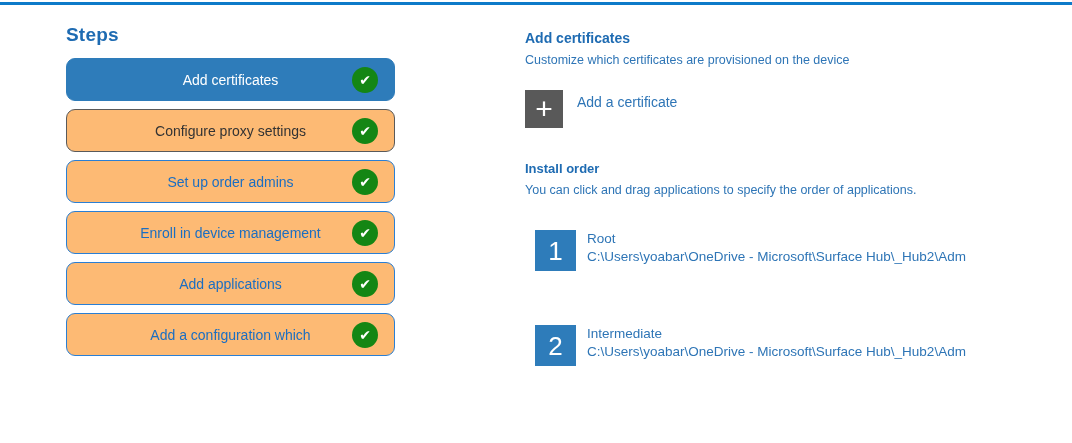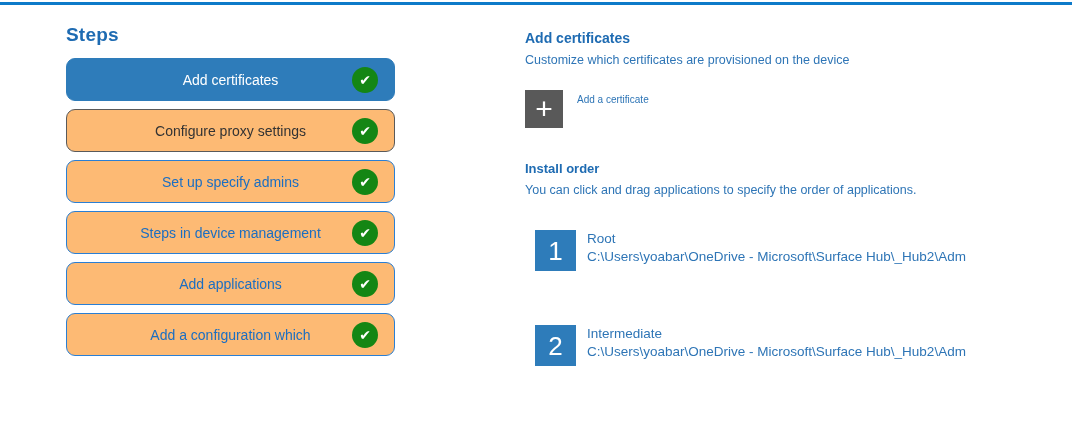--- a/index.html
+++ b/index.html
@@ -49,21 +49,21 @@
   }
   .panel-sub {
     font-size: 12.5px; color: #2e75b6; margin: 7px 0 0 0;
   }
   .add-row { display: flex; align-items: flex-start; margin-top: 23px; cursor: pointer; width: max-content; }
   .plus-tile {
     width: 38px; height: 38px; background: #595959; color: #ffffff;
     display: flex; align-items: center; justify-content: center;
     font-size: 30px; font-weight: 300; line-height: 1;
   }
-  .add-label { font-size: 10px; color: #2e75b6; margin-left: 14px; margin-top: 4px; text-align: right; }
+  .add-label { font-size: 14px; color: #2e75b6; margin-left: 14px; margin-top: 4px; text-align: right; }
 
   .io-title {
     font-size: 13px; font-weight: bold; color: #1e6bb2; margin: 33px 0 0 0;
   }
   .io-sub { font-size: 12.5px; color: #2e75b6; margin: 7px 0 0 0; }
 
   .cert-item { display: flex; margin: 33px 0 0 10px; cursor: grab; width: max-content; }
   .cert-item.second { margin-top: 54px; }
   .order-tile {
     width: 41px; height: 41px; background: #2e7cba; color: #ffffff;
@@ -89,26 +89,26 @@
       <span class="step-label">Add certificates</span>
       <span class="check">✔</span>
     </div>
 
     <div class="step visited">
       <span class="step-label">Configure proxy settings</span>
       <span class="check">✔</span>
     </div>
 
     <div class="step">
-      <span class="step-label">Set up specify admins</span>
+      <span class="step-label">Set up order admins</span>
       <span class="check">✔</span>
     </div>
 
     <div class="step">
-      <span class="step-label">Steps in device management</span>
+      <span class="step-label">Enroll in device management</span>
       <span class="check">✔</span>
     </div>
 
     <div class="step">
       <span class="step-label">Add applications</span>
       <span class="check">✔</span>
     </div>
 
     <div class="step">
       <span class="step-label">Add a configuration which</span>

